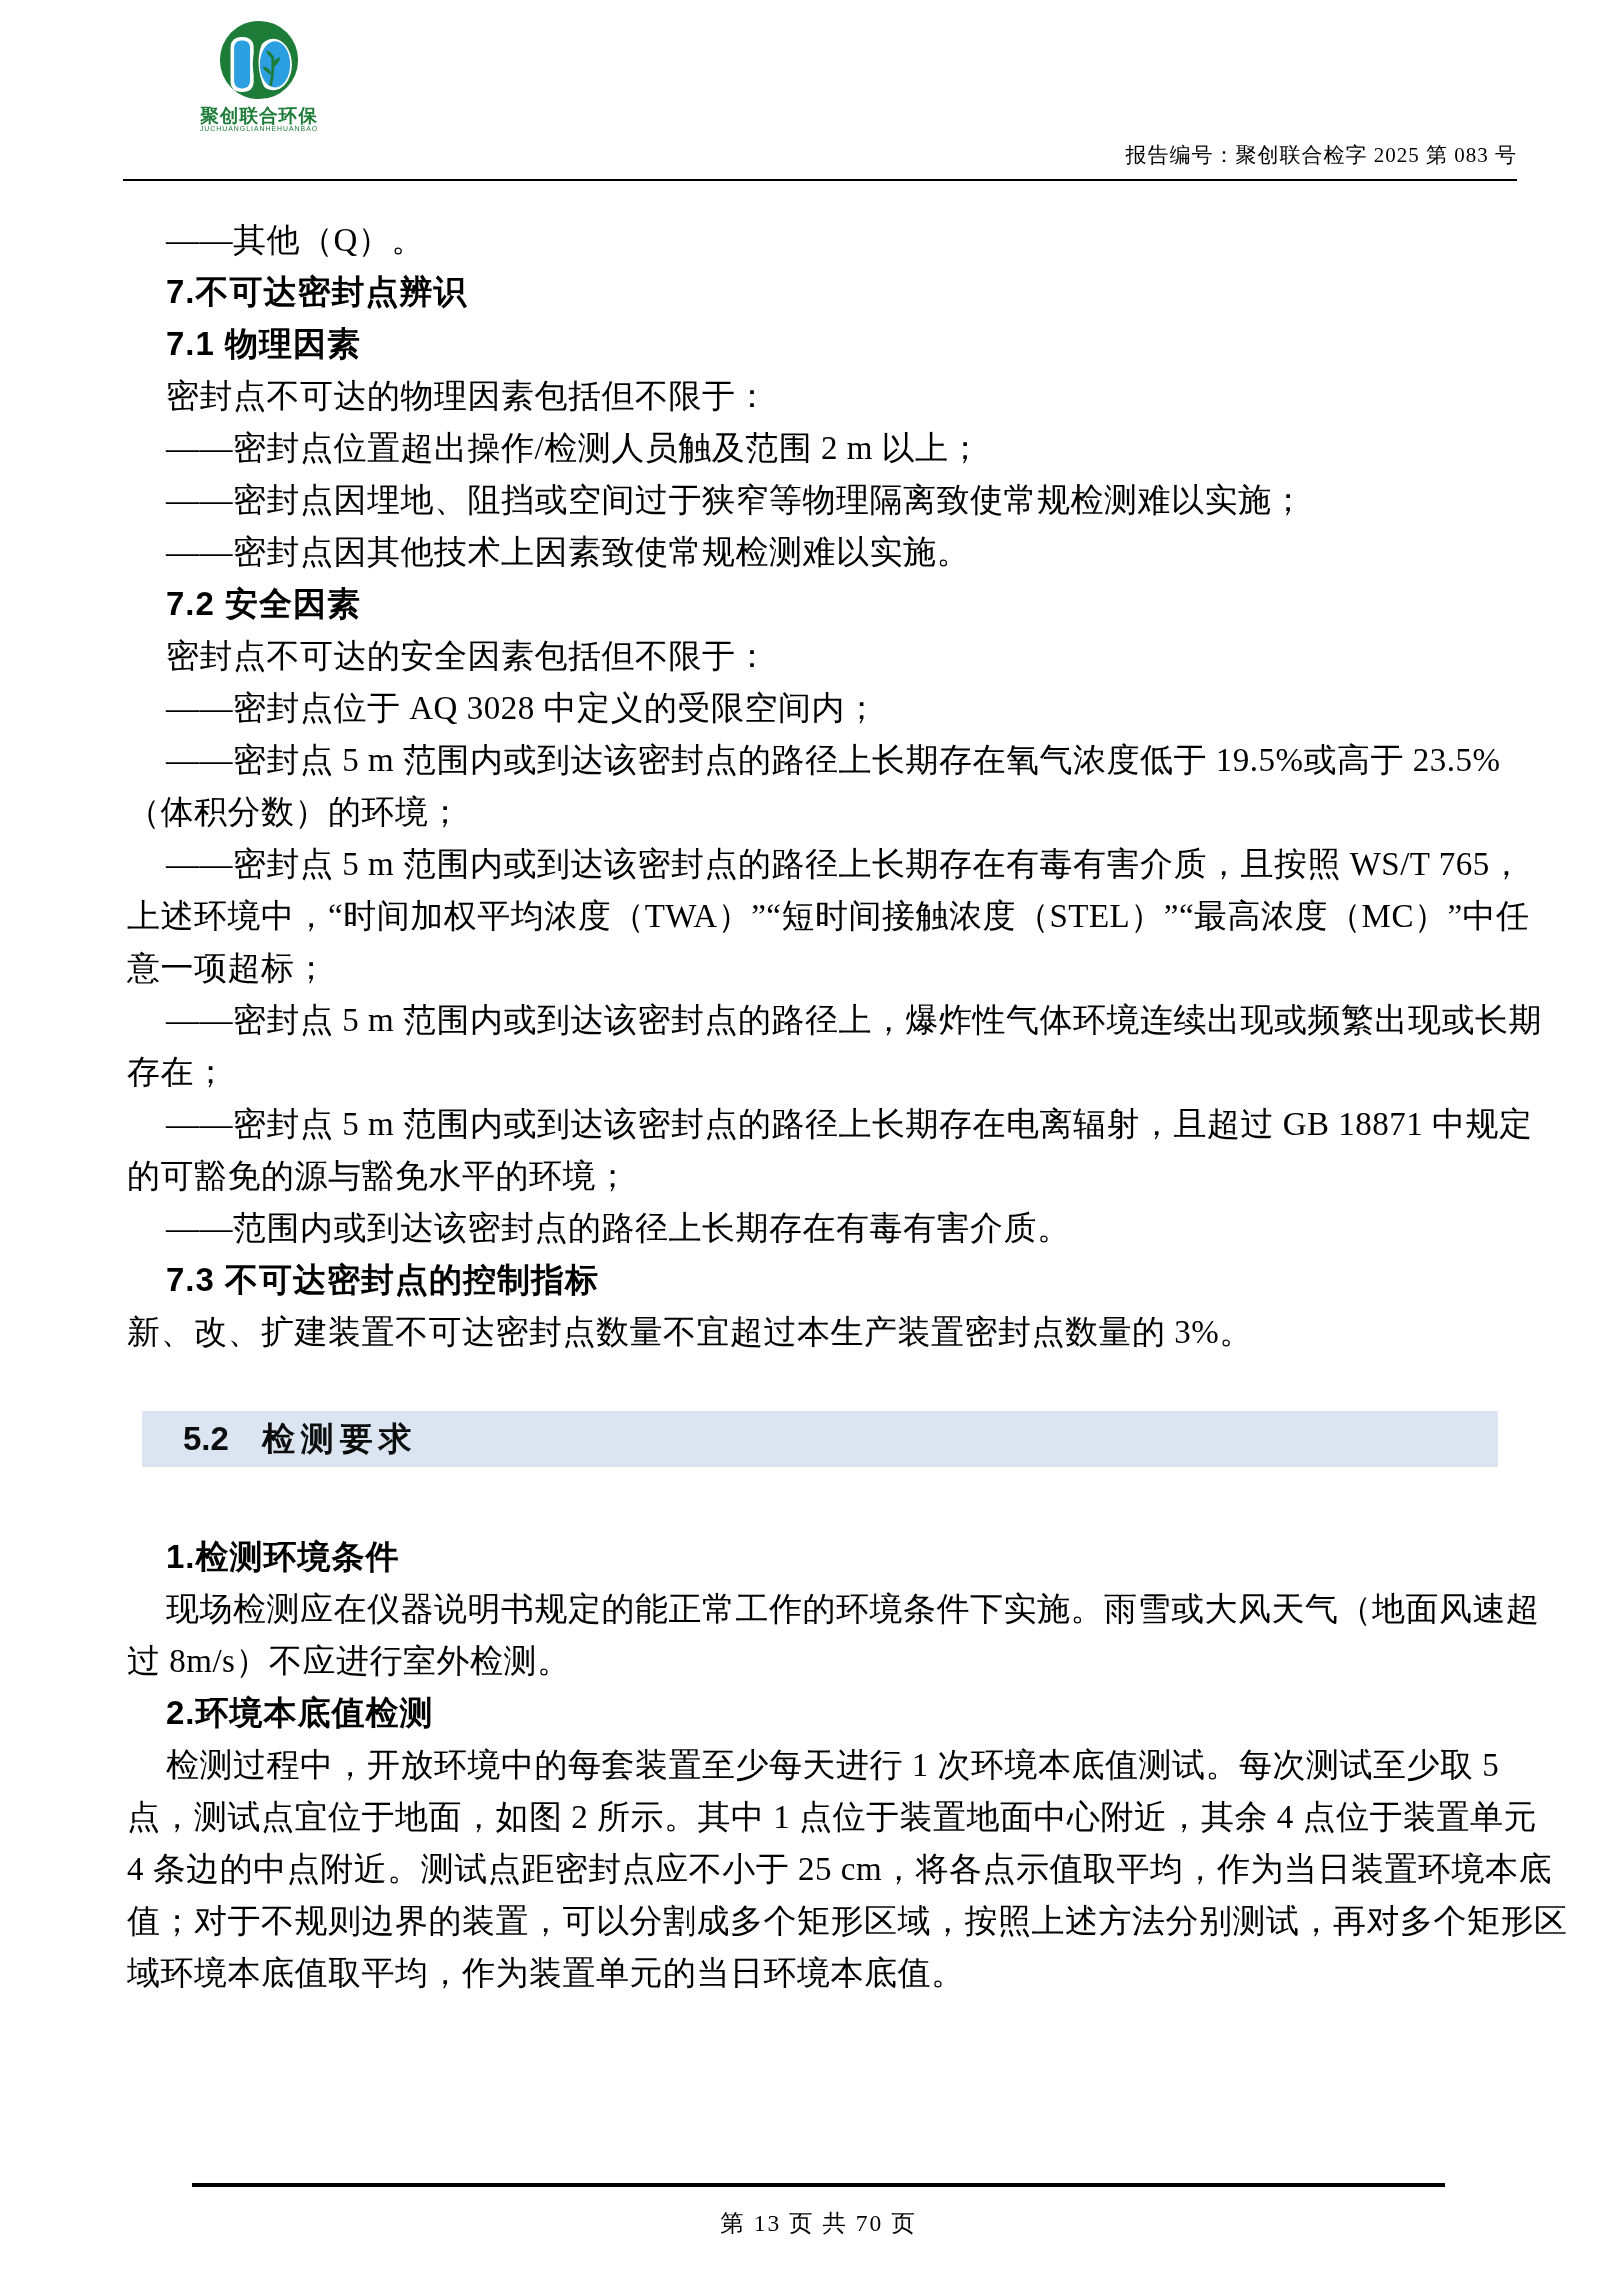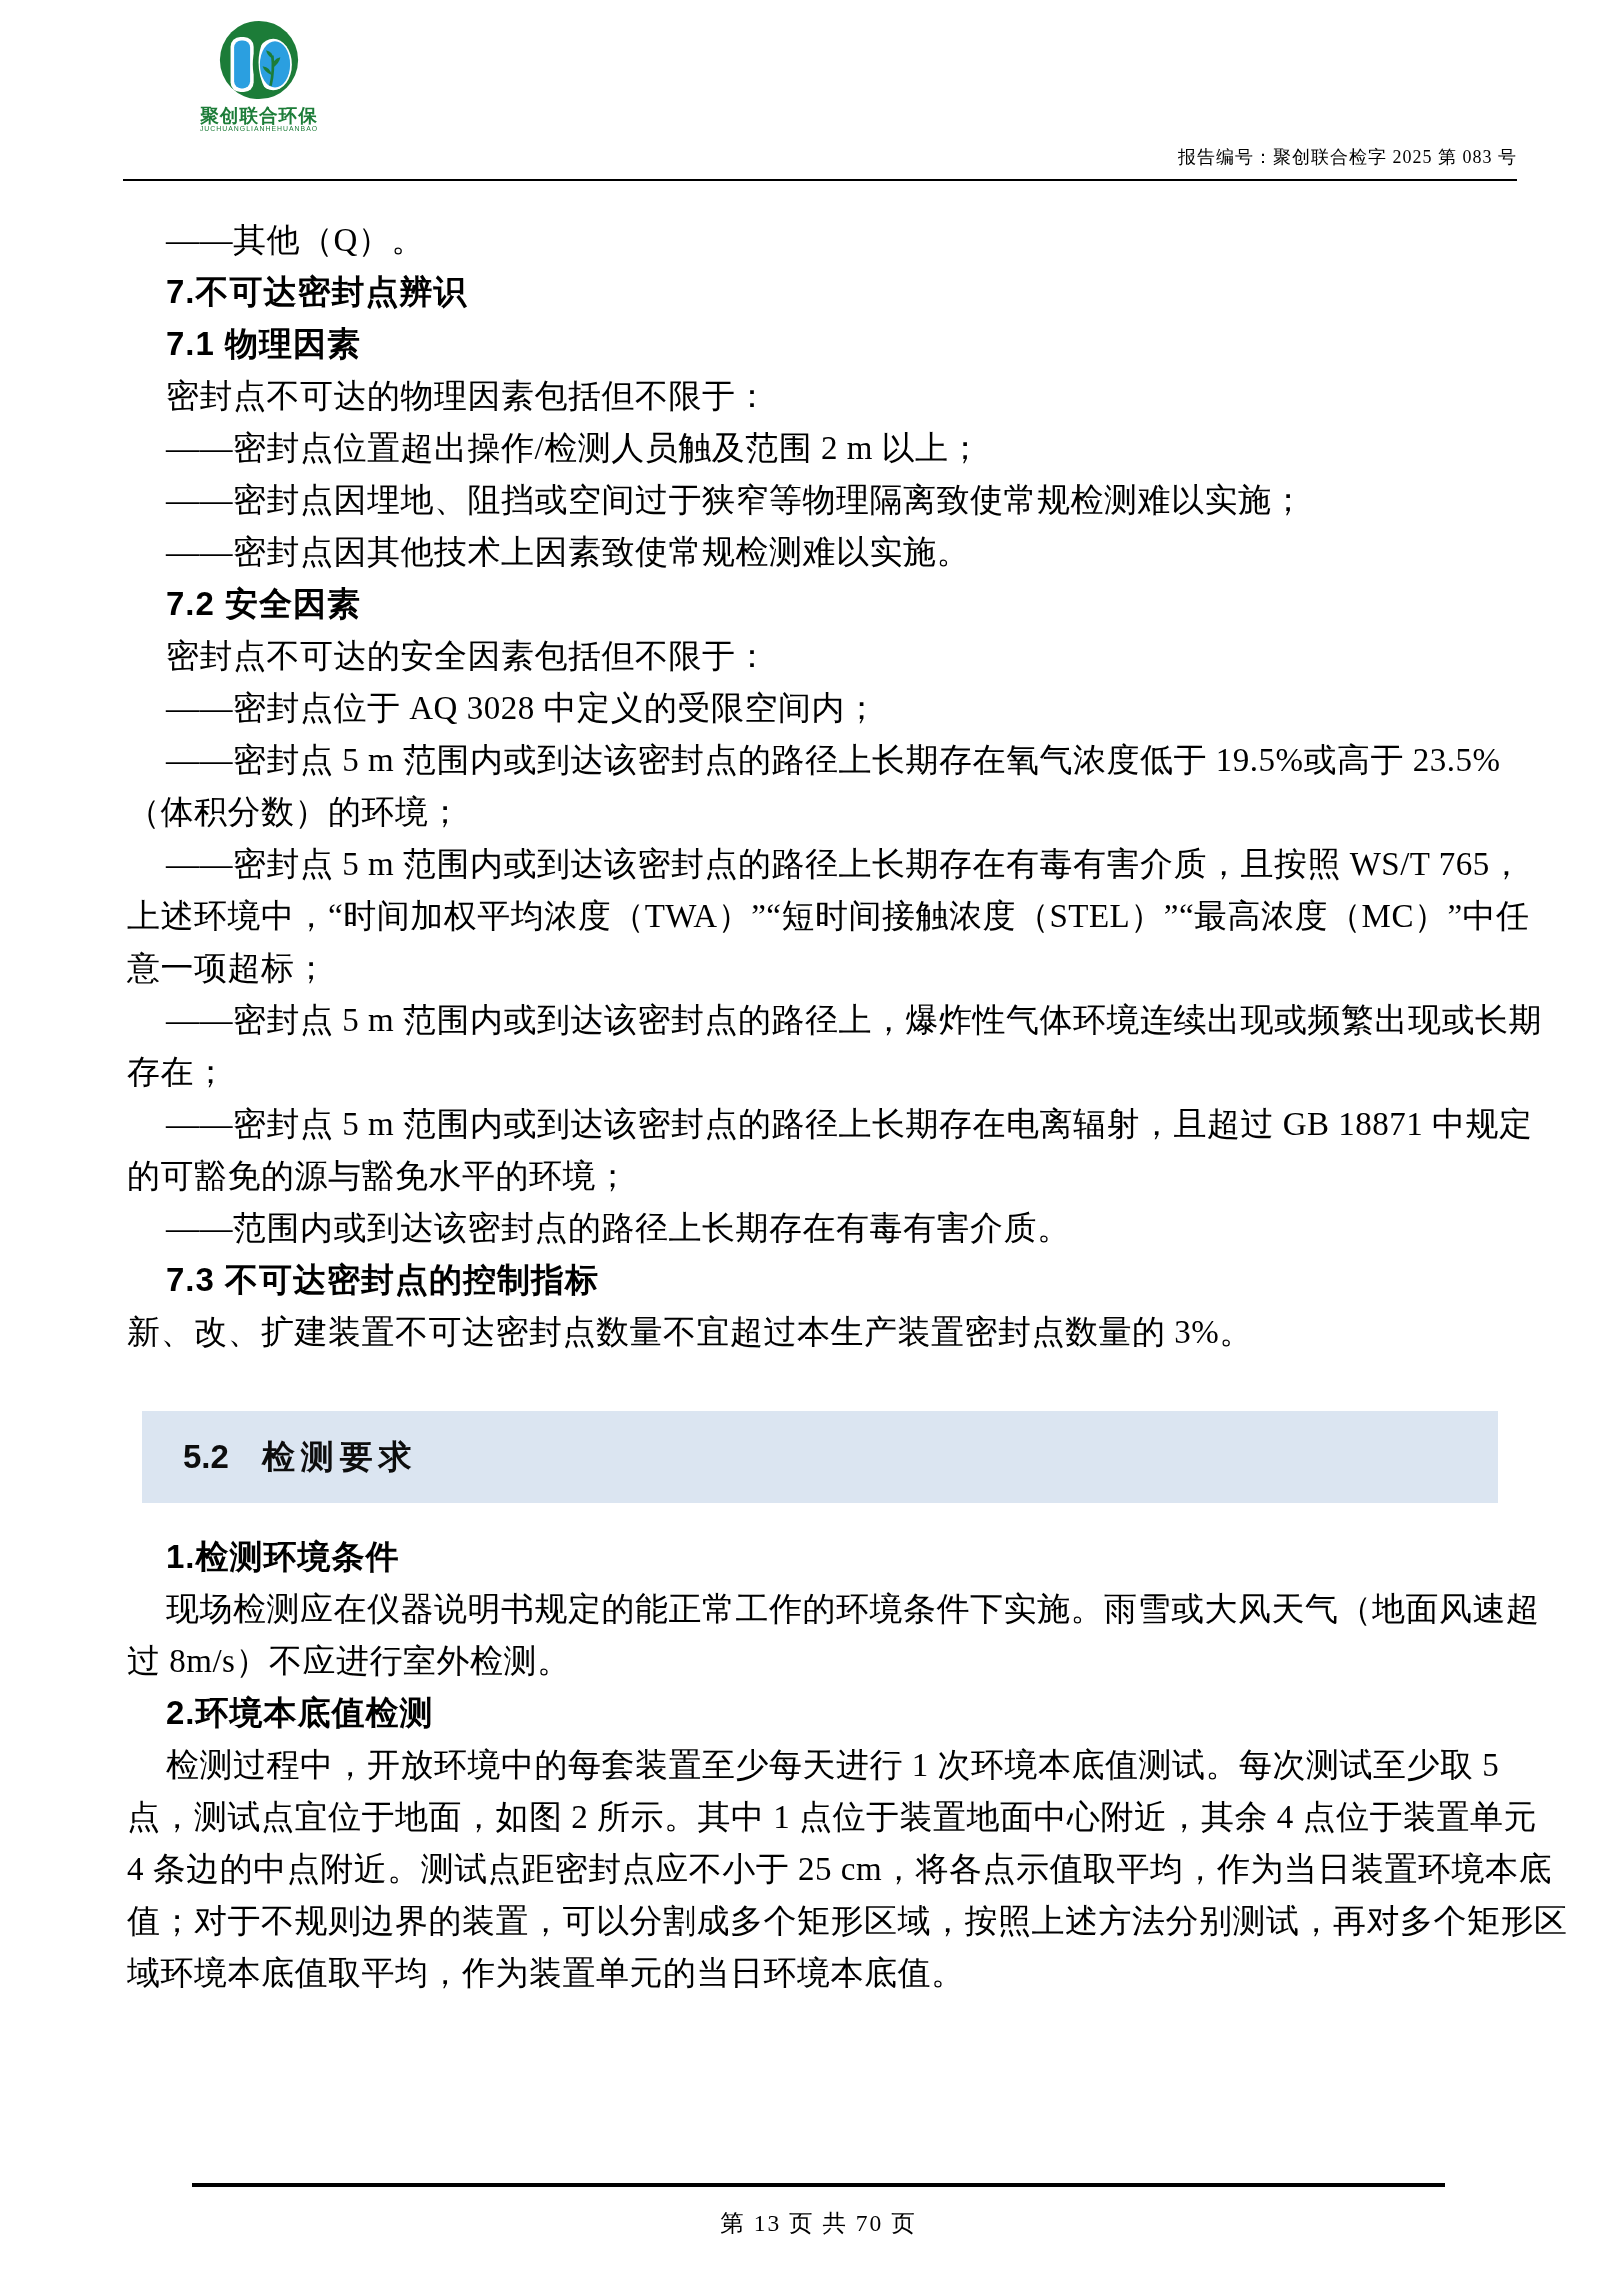--- a/index.html
+++ b/index.html
@@ -38,21 +38,21 @@
   .logo-subtitle {
     font-family: "Liberation Sans", "DejaVu Sans", sans-serif;
     font-size: 6.9px;
     letter-spacing: 1px;
     color: #1c7c38;
     line-height: 8.8px;
   }
   .report-no {
     position: absolute;
     right: 0; bottom: 9.8px;
-    font-size: 18px;
+    font-size: 21px;
     letter-spacing: 1px;
   }
   
   .body-block {
     position: absolute;
     left: 127px; right: 126px;
   }
   .block-1 { top: 214px; }
   .block-2 { top: 1531px; }
   .line {
@@ -65,21 +65,21 @@
   .line.indent { padding-left: 39px; }
   .line.bold {
     font-weight: bold;
     font-family: "Liberation Sans", "DejaVu Sans", sans-serif;
     letter-spacing: 1px;
   }
   
   .banner {
     position: absolute;
     top: 1411px; left: 142px; right: 139px;
-    height: 92px;
+    height: 56px;
     background: #dbe5f1;
     display: flex;
     align-items: center;
     padding-left: 41px;
     box-sizing: border-box;
   }
   .banner-number {
     font-family: "Liberation Sans", "DejaVu Sans", sans-serif;
     font-weight: 800;
     font-size: 33px;

